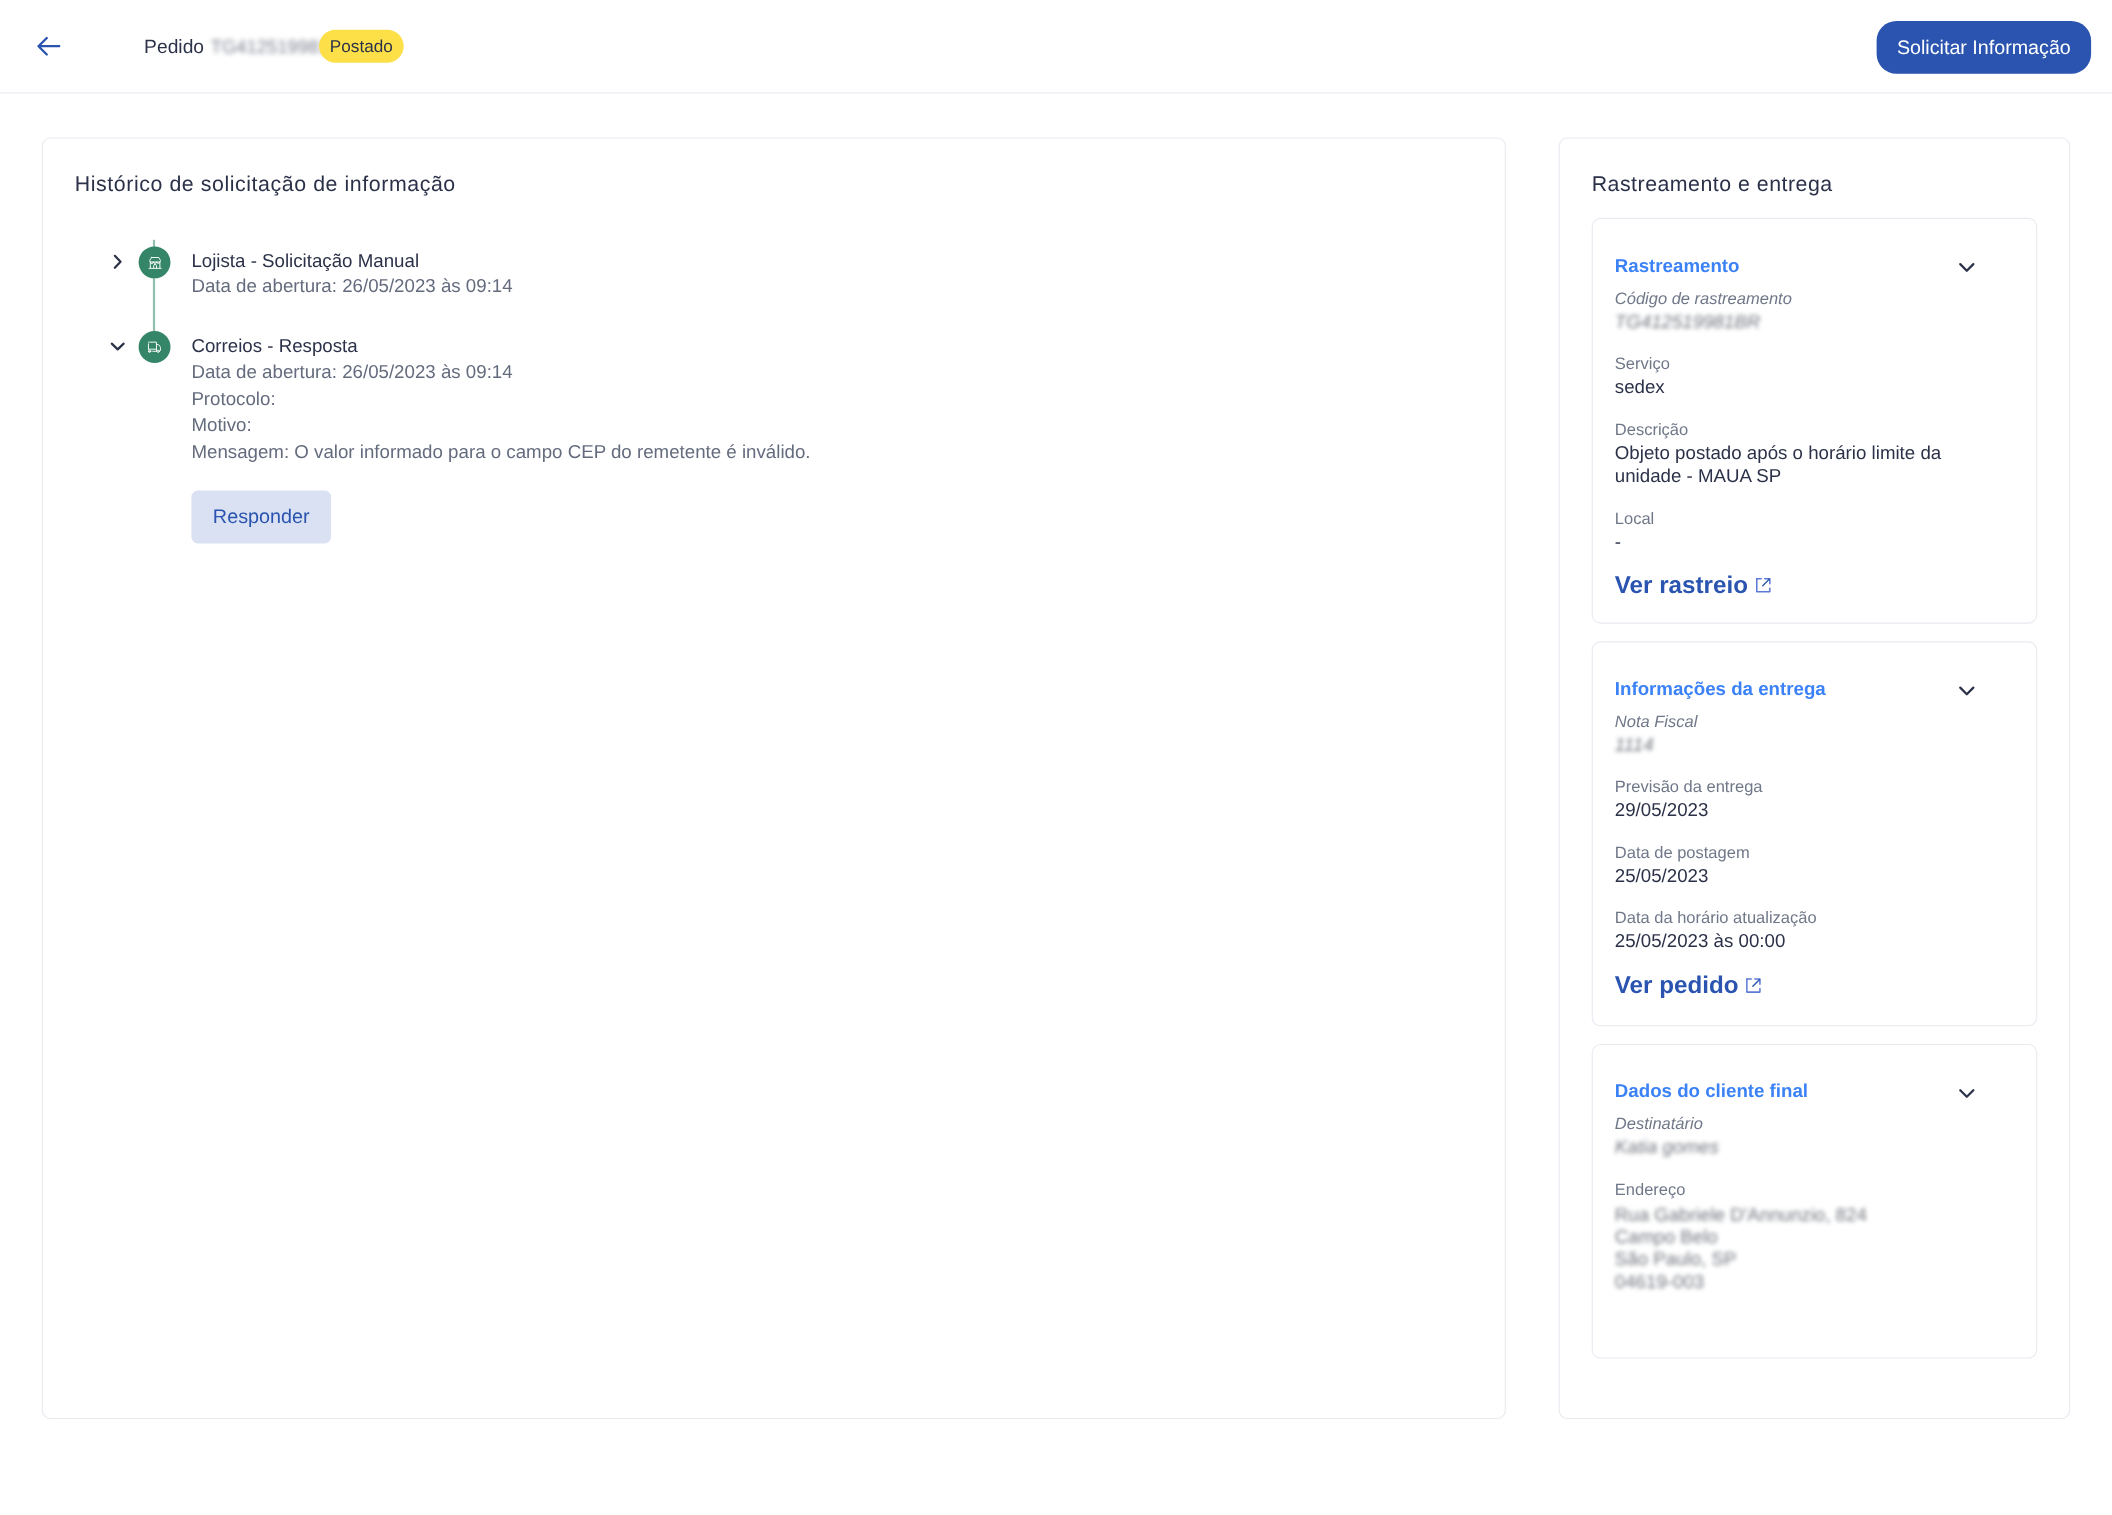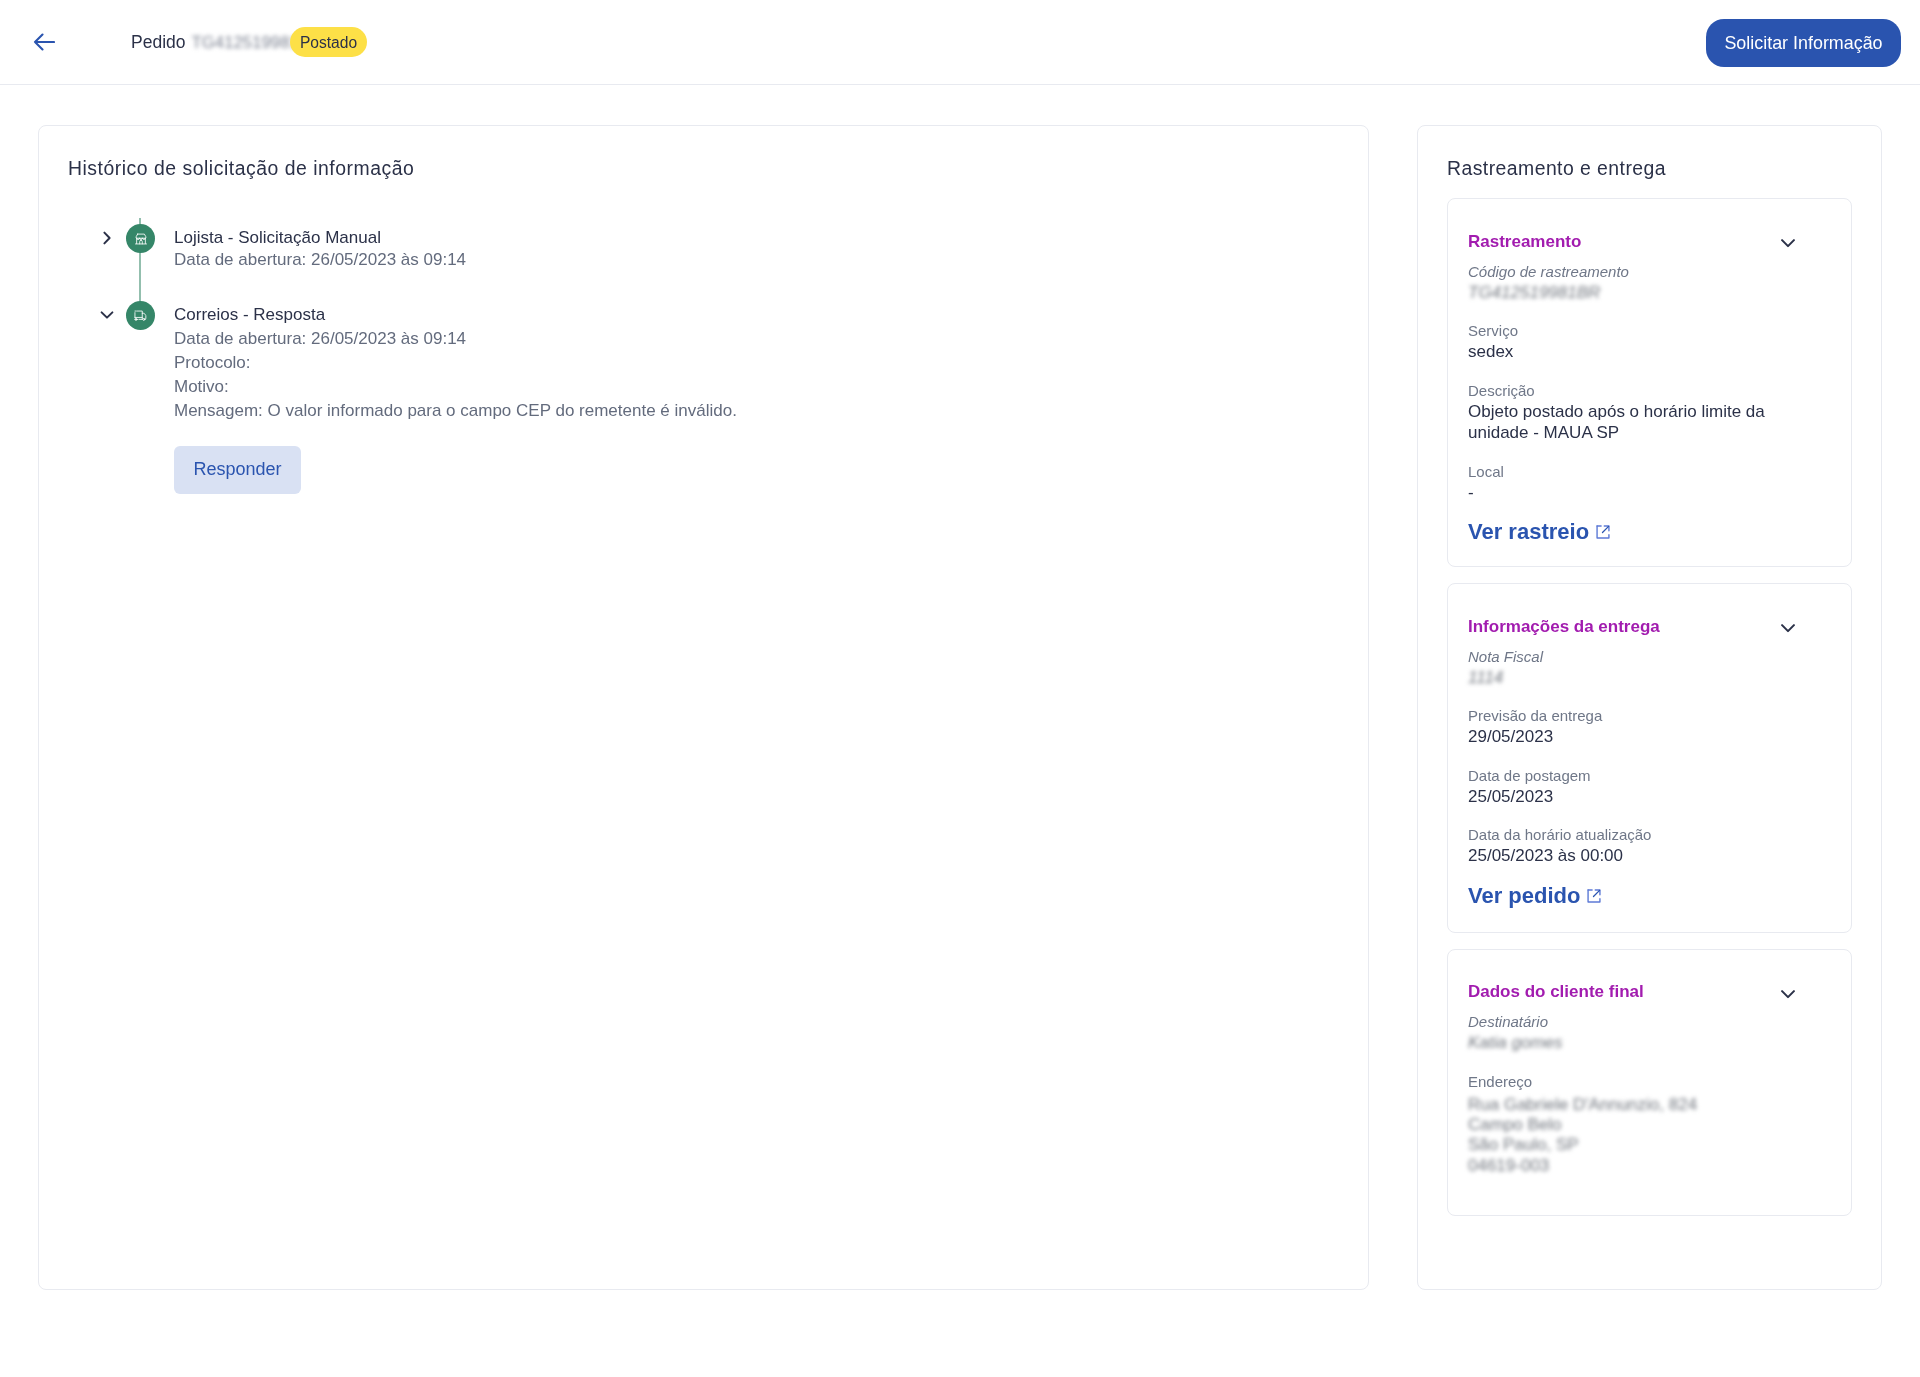--- a/index.html
+++ b/index.html
@@ -36,24 +36,24 @@
   .tl-sub{font-size:17px;color:#636b7d;line-height:24px;}
   .tl-sub.first{margin-top:-3px;}
   .tl-item.i1 .tl-sub.first{margin-top:-1px;}
   .resp-btn{margin-top:22.5px;background:#d9e1f3;color:#2a54af;border:none;border-radius:6px;
             height:48px;padding:0 19.5px;font-size:18px;font-family:inherit;cursor:pointer;display:block;}
   
   .rc-title{font-size:19.4px;letter-spacing:0.45px;color:#2b3148;line-height:27px;}
   .sub-card{border:1px solid #e8eaf0;border-radius:8px;padding:33.5px 57px 21px 20px;margin-top:16px;}
   .sub-card.s0{margin-top:16px;padding-bottom:21px;}
   .sub-card.s1{padding-bottom:23px;}
-  .sub-card.s2{padding-bottom:39px;}
+  .sub-card.s2{padding-bottom:58px;}
   .f-value.multiline{line-height:20.4px;margin-top:5px;}
   .sc-head{display:flex;align-items:flex-start;justify-content:space-between;cursor:pointer;height:17px;position:relative;}
-  .sc-head h3{margin:0;font-size:17px;font-weight:bold;color:#a21caf;line-height:17px;}
+  .sc-head h3{margin:0;font-size:17px;font-weight:bold;color:#3b82f6;line-height:17px;}
   .sc-toggle{position:absolute;right:-2px;top:2.5px;display:block;line-height:0;}
   .field{margin-top:19px;}
   .field.f0{margin-top:13px;font-style:italic;}
   .f-label{font-size:15px;color:#6f7788;line-height:17px;}
   .f-value{font-size:17px;color:#2b3148;margin-top:2px;line-height:21.5px;max-width:322px;}
   .f-value.blurred{filter:blur(2.15px);color:#72777f;}
   .link{margin-top:16px;display:inline-flex;align-items:center;gap:7px;color:#2a54af;font-size:22px;font-weight:bold;cursor:pointer;}
 </style>
 </head>
 <body>

